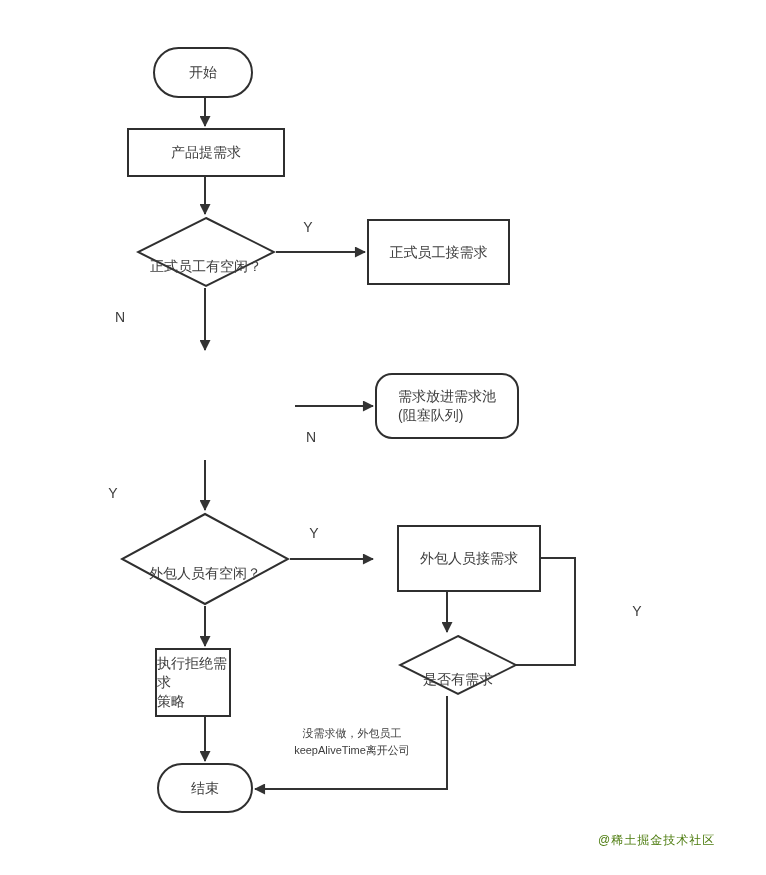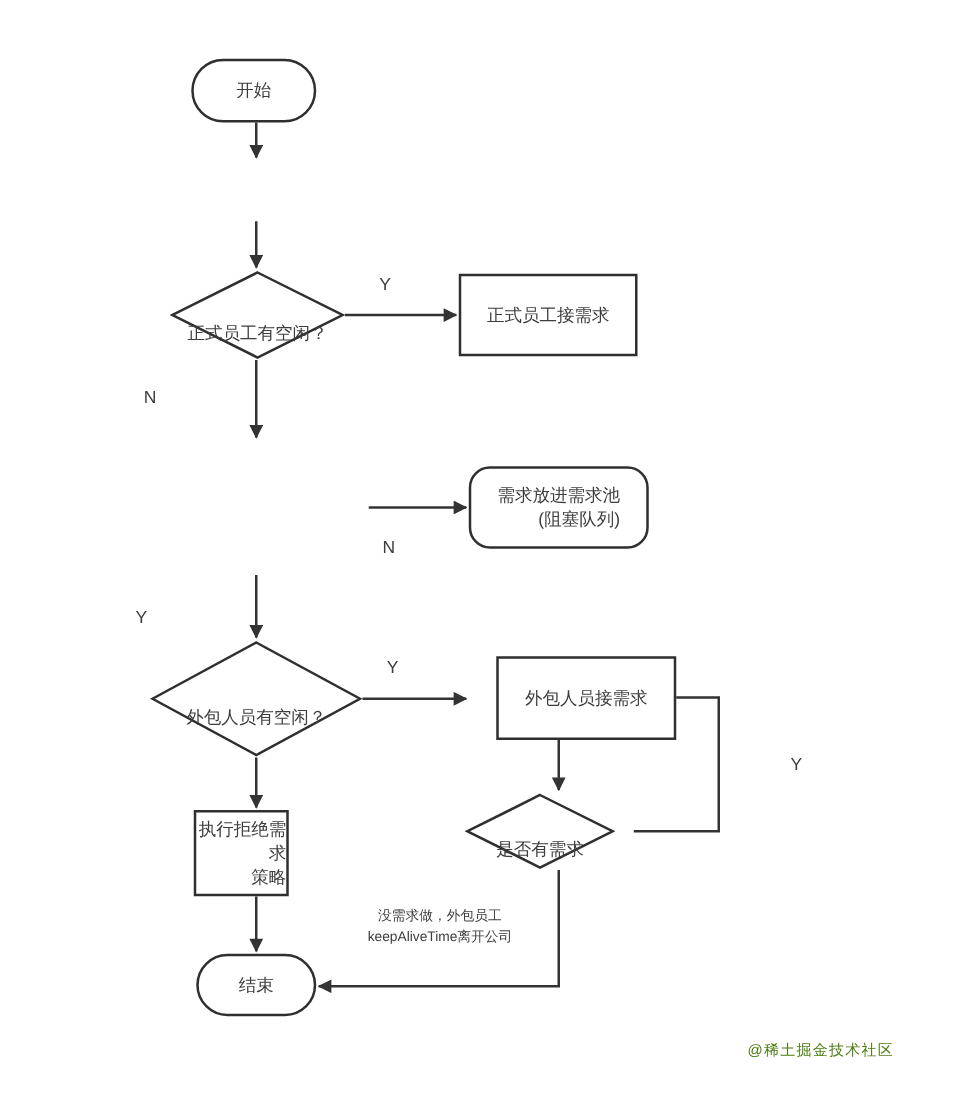--- a/index.html
+++ b/index.html
@@ -5,21 +5,21 @@
   html,body{margin:0;padding:0;}
   body{
     width:766px;height:875px;position:relative;background:#ffffff;
     font-family:"Liberation Sans","DejaVu Sans",sans-serif;
     color:#3d3d3d;overflow:hidden;
   }
   #canvas{position:absolute;inset:0;width:766px;height:875px;}
   .arrow-layer{position:absolute;left:0;top:0;width:766px;height:875px;}
   .node{
     position:absolute;display:flex;align-items:center;justify-content:center;
-    text-align:right;font-size:14px;line-height:19px;color:#3d3d3d;
+    text-align:left;font-size:14px;line-height:19px;color:#3d3d3d;
     box-sizing:border-box;background:#ffffff;
   }
   .rect{border:2px solid #2f2f2f;}
   .rounded{border:2px solid #2f2f2f;border-radius:26px;}
   .diamond{background:transparent;border:none;}
   .diamond svg{position:absolute;left:0;top:0;width:100%;height:100%;}
   .diamond .dlabel{position:relative;z-index:2;margin-top:28px;}
   .edge-label{
     position:absolute;transform:translate(-50%,-50%);
     font-size:14px;color:#3d3d3d;background:transparent;
@@ -57,20 +57,23 @@
       <path d="M447,592 L447,632" marker-end="url(#arrow)"></path>
       <path d="M507,665 L575,665 L575,558 L521,558" marker-end="url(#arrow)"></path>
       <path d="M447,696 L447,789 L255,789" marker-end="url(#arrow)"></path>
     </g>
   </svg>
 
   <div class="node rounded" style="left:153px;top:47px;width:100px;height:51px;">
     <span>开始</span>
   </div>
 
+  <div class="node rect" style="left:127px;top:128px;width:158px;height:49px;">
+    <span>产品提需求</span>
+  </div>
 
   <div class="node diamond" style="left:136px;top:216px;width:140px;height:72px;">
     <svg viewBox="0 0 140 72">
       <polygon points="70,2 138,36 70,70 2,36" fill="#ffffff" stroke="#2f2f2f" stroke-width="2"></polygon>
     </svg>
     <span class="dlabel">正式员工有空闲？</span>
   </div>
 
   <div class="node rect" style="left:367px;top:219px;width:143px;height:66px;">
     <span>正式员工接需求</span>
@@ -88,21 +91,21 @@
     <svg viewBox="0 0 170 94">
       <polygon points="85,2 168,47 85,92 2,47" fill="#ffffff" stroke="#2f2f2f" stroke-width="2"></polygon>
     </svg>
     <span class="dlabel">外包人员有空闲？</span>
   </div>
 
   <div class="node rect" style="left:375px;top:525px;width:144px;height:67px;margin-left:22px;">
     <span>外包人员接需求</span>
   </div>
 
-  <div class="node diamond" style="left:372px;top:634px;width:120px;height:62px;">
+  <div class="node diamond" style="left:398px;top:634px;width:120px;height:62px;">
     <svg viewBox="0 0 120 62">
       <polygon points="60,2 118,31 60,60 2,31" fill="#ffffff" stroke="#2f2f2f" stroke-width="2"></polygon>
     </svg>
     <span class="dlabel">是否有需求</span>
   </div>
 
   <div class="node rect" style="left:155px;top:648px;width:76px;height:69px;">
     <span>
       <span style="display:block">执行拒绝需求</span>
       <span style="display:block">策略</span>

